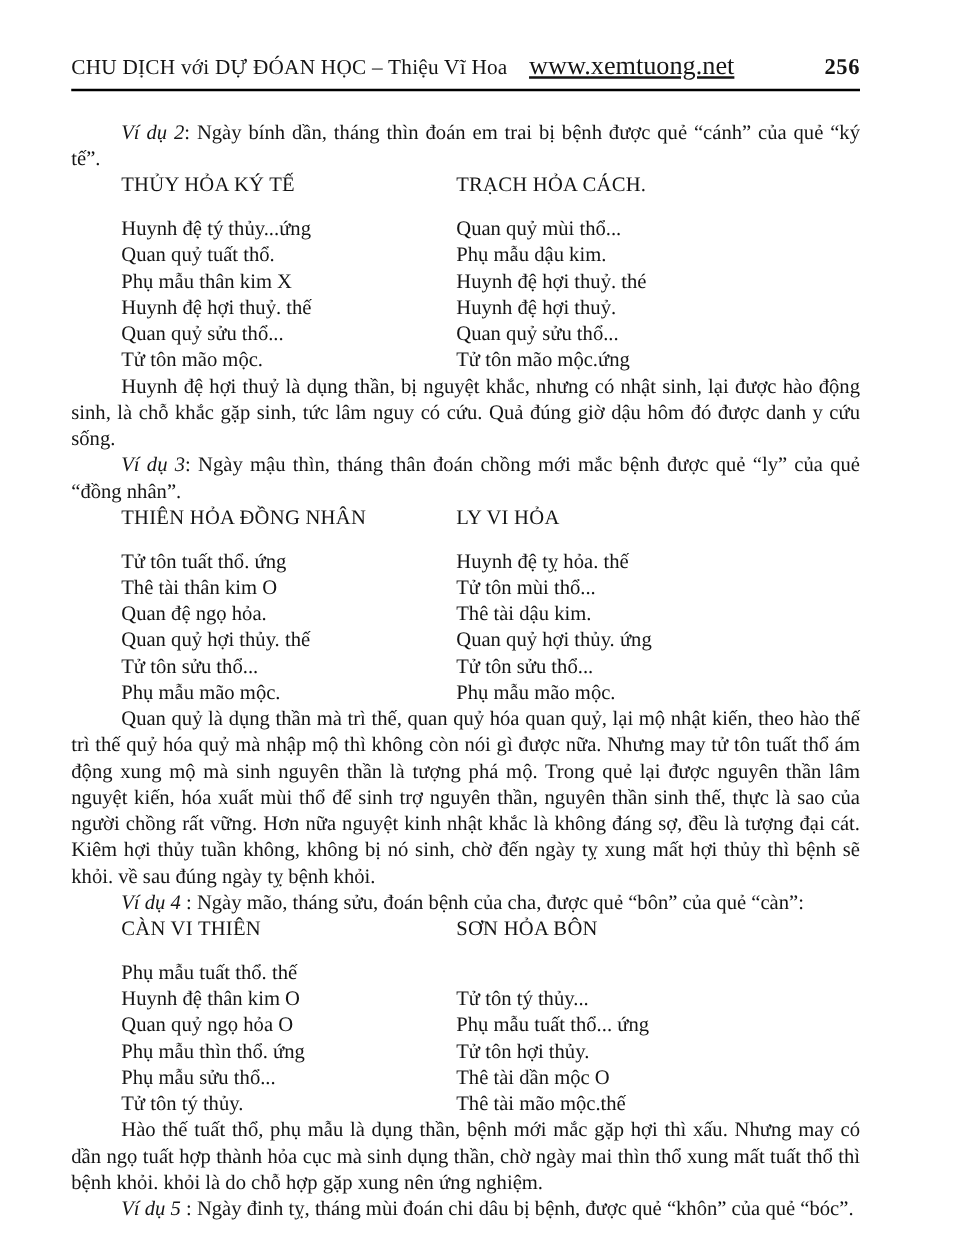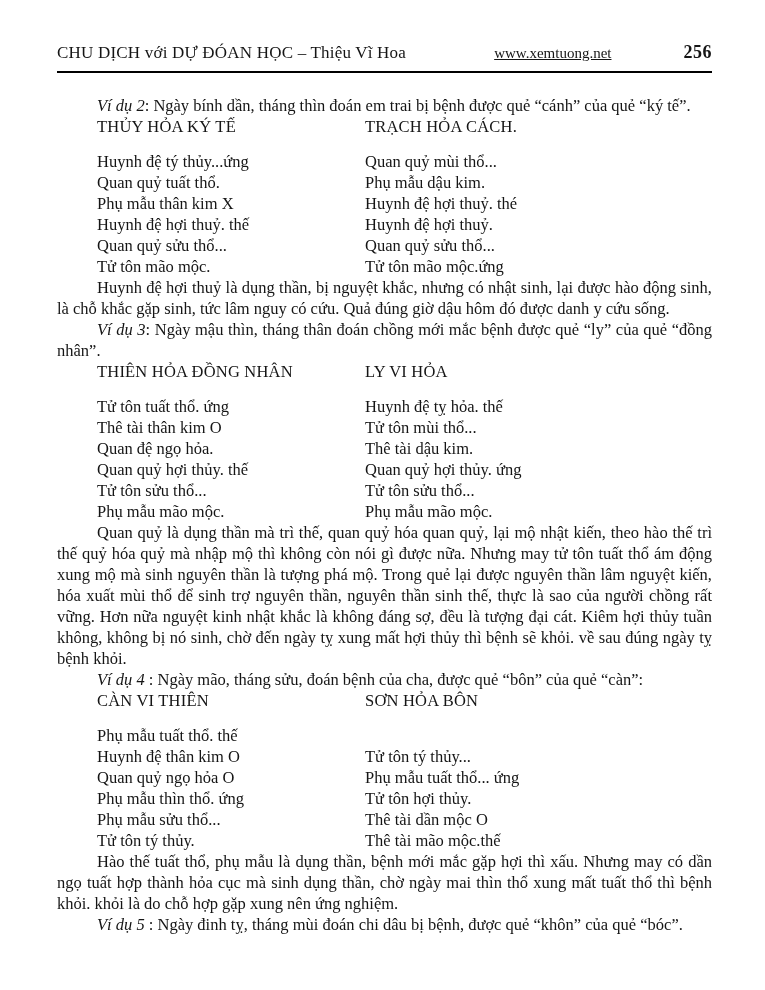--- a/index.html
+++ b/index.html
@@ -11,35 +11,35 @@
     position: relative;
     width: 765px;
     height: 990px;
     background: #ffffff;
     color: #151515;
     font-family: "Liberation Serif", "DejaVu Serif", serif;
     font-size: 16.5px;
     line-height: 21px;
     overflow: hidden;
     box-sizing: border-box;
-    padding: 42px 53px 0 57px;
+    padding: 42px 77px 0 57px;
   }
   
   .header {
     display: flex;
     align-items: baseline;
     white-space: nowrap;
   }
   .book-title {
     font-size: 17px;
     letter-spacing: 0.2px;
     flex: 1;
   }
   .site-url {
-    font-size: 15px;
+    font-size: 21px;
     text-decoration: underline;
     margin-right: 72px;
   }
   .page-num {
     font-size: 18px;
     font-weight: bold;
     letter-spacing: 0.5px;
   }
   .rule {
     border-bottom: 2px solid #000;

